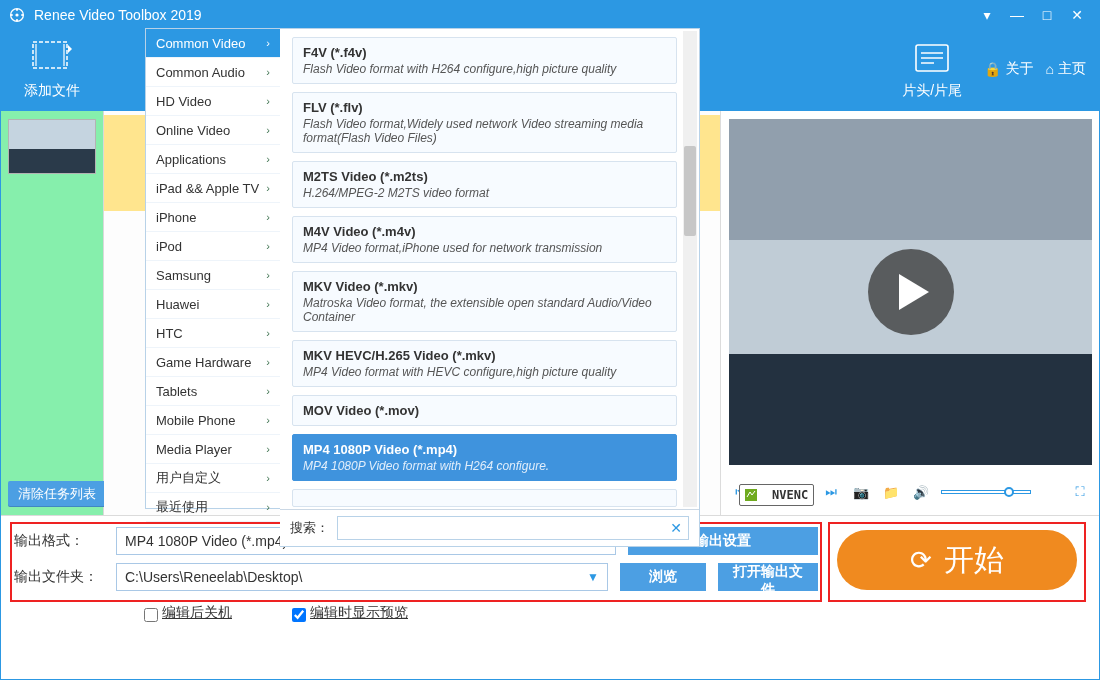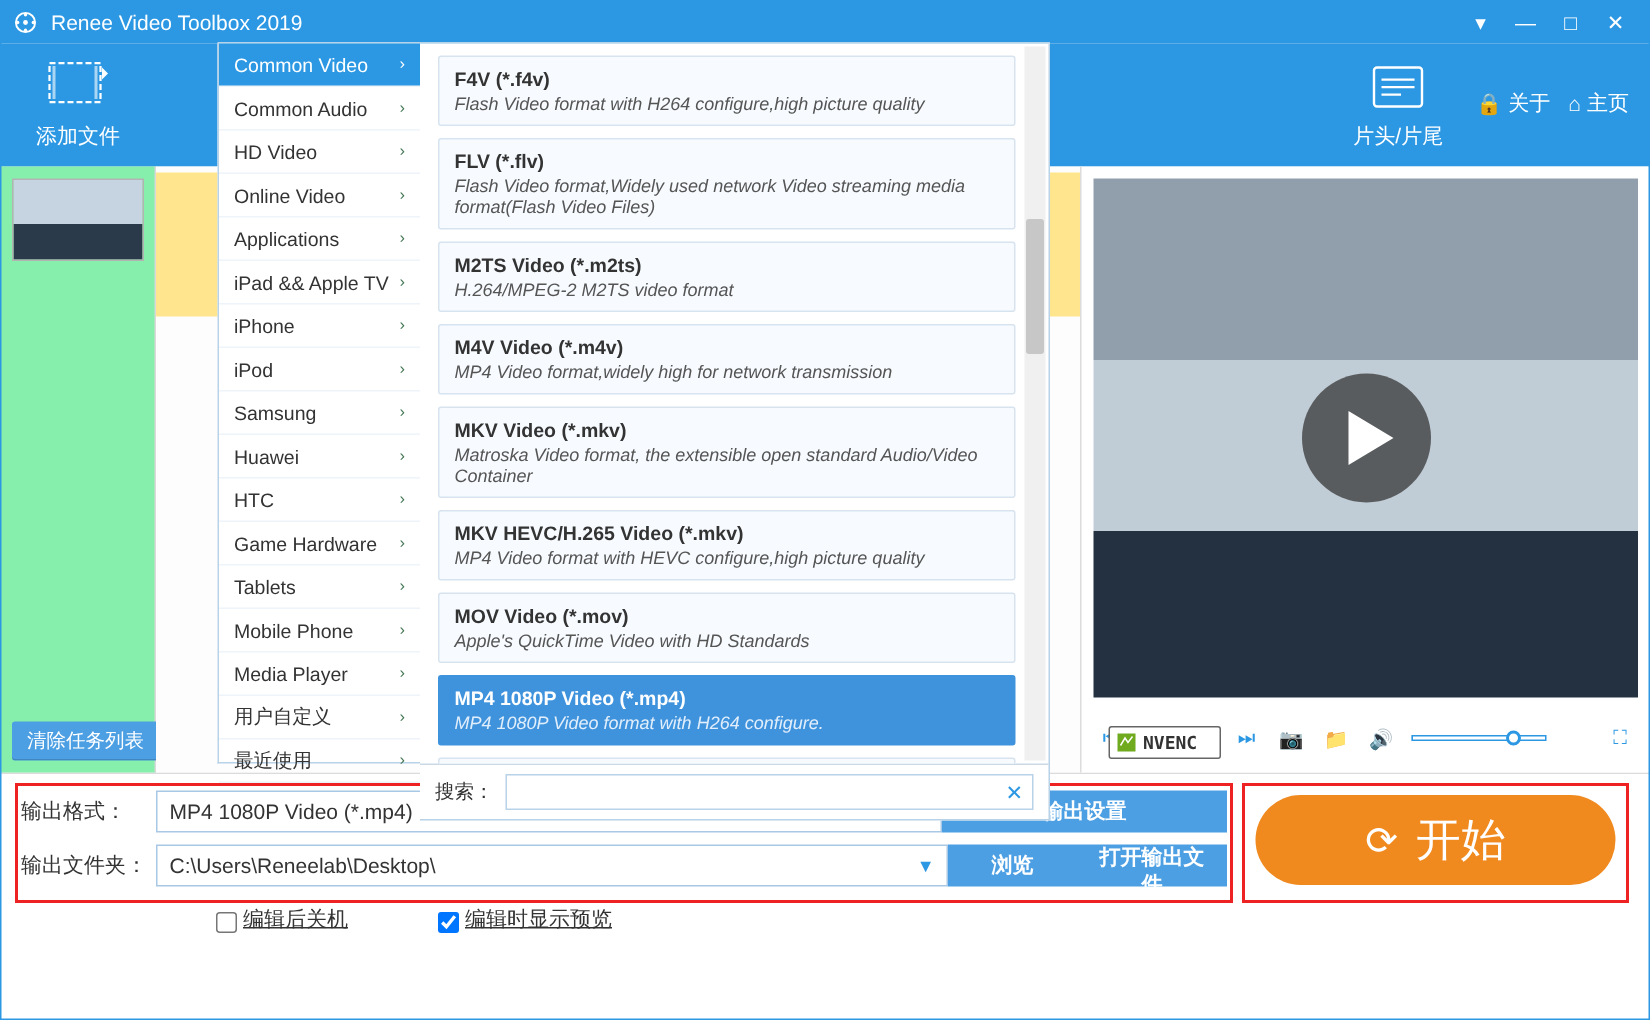--- a/index.html
+++ b/index.html
@@ -72,23 +72,23 @@
 
   
   .bottom {
     height:165px;background:#fff;border-top:1px solid #dbdbdb;display:flex;padding:10px 14px 6px 14px;gap:10px;
   }
   .opt-col { flex:1;display:flex;flex-direction:column;gap:6px;position:relative; }
   .redbox { position:absolute;border:2px solid #e22;pointer-events:none;z-index:3; }
   .redbox.a { left:-4px;top:-4px;right:74px;height:80px;width: calc(100% + 8px); }
   .nvenc-badge {
     position:absolute;right:4px;top:-42px;width:75px;height:22px;border:1px solid #666;border-radius:2px;
-    display:flex;align-items:center;gap:4px;padding:0 4px;background:#fff;font-family:monospace;font-size:12px;font-weight:bold;
-  }
-  .optrow { display:flex;align-items:center;gap:0;height:30px; }
+    display:flex;align-items:center;gap:14px;padding:0 4px;background:#fff;font-family:monospace;font-size:12px;font-weight:bold;
+  }
+  .optrow { display:flex;align-items:center;gap:12px;height:30px; }
   .optrow label { width:90px;font-size:14px; }
   .combo {
     flex:1;height:28px;border:1px solid #a9c8e6;background:#fff;display:flex;align-items:center;padding:0 8px;font-size:14px;
     cursor:pointer;justify-content:space-between;
   }
   .combo .tri { color:#2c98e3;font-size:12px; }
   .bluebtn {
     height:28px;background:#4c9fe3;color:#fff;border:none;font-size:14px;padding:0 14px;cursor:pointer;font-weight:bold;
   }
   .chk { display:flex;align-items:flex-end;gap:4px;font-size:14px;text-decoration:underline; }
@@ -366,33 +366,32 @@
           <div class="fmt">
             <div class="t">FLV (*.flv)</div>
             <div class="d">Flash Video format,Widely used network Video streaming media format(Flash Video Files)</div>
           </div>
           <div class="fmt">
             <div class="t">M2TS Video (*.m2ts)</div>
             <div class="d">H.264/MPEG-2 M2TS video format</div>
           </div>
           <div class="fmt">
             <div class="t">M4V Video (*.m4v)</div>
-            <div class="d">MP4 Video format,widely high for network transmission</div>
+            <div class="d">MP4 Video format,iPhone used for network transmission</div>
           </div>
           <div class="fmt">
             <div class="t">MKV Video (*.mkv)</div>
             <div class="d">Matroska Video format, the extensible open standard Audio/Video Container</div>
           </div>
           <div class="fmt">
             <div class="t">MKV HEVC/H.265 Video (*.mkv)</div>
             <div class="d">MP4 Video format with HEVC configure,high picture quality</div>
           </div>
           <div class="fmt">
             <div class="t">MOV Video (*.mov)</div>
-            <div class="d">Apple's QuickTime Video with HD Standards</div>
           </div>
           <div class="fmt sel">
             <div class="t">MP4 1080P Video (*.mp4)</div>
             <div class="d">MP4 1080P Video format with H264 configure.</div>
           </div>
           <div class="fmt">
             <div class="d"></div>
           </div>
         </div>
       <div class="c2-scrollbar">

